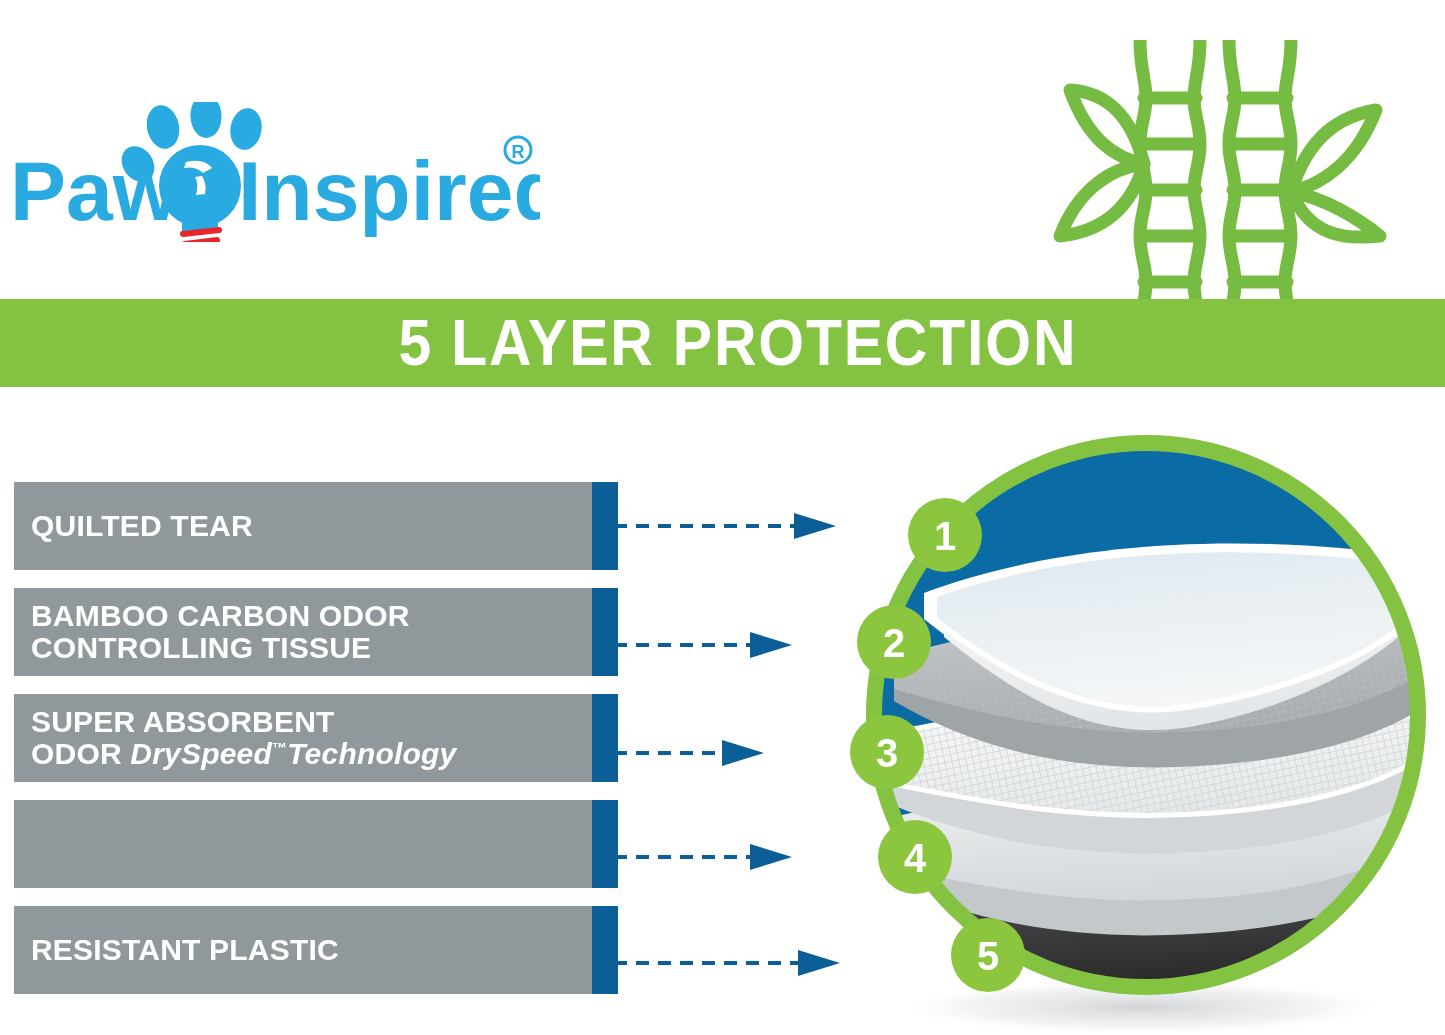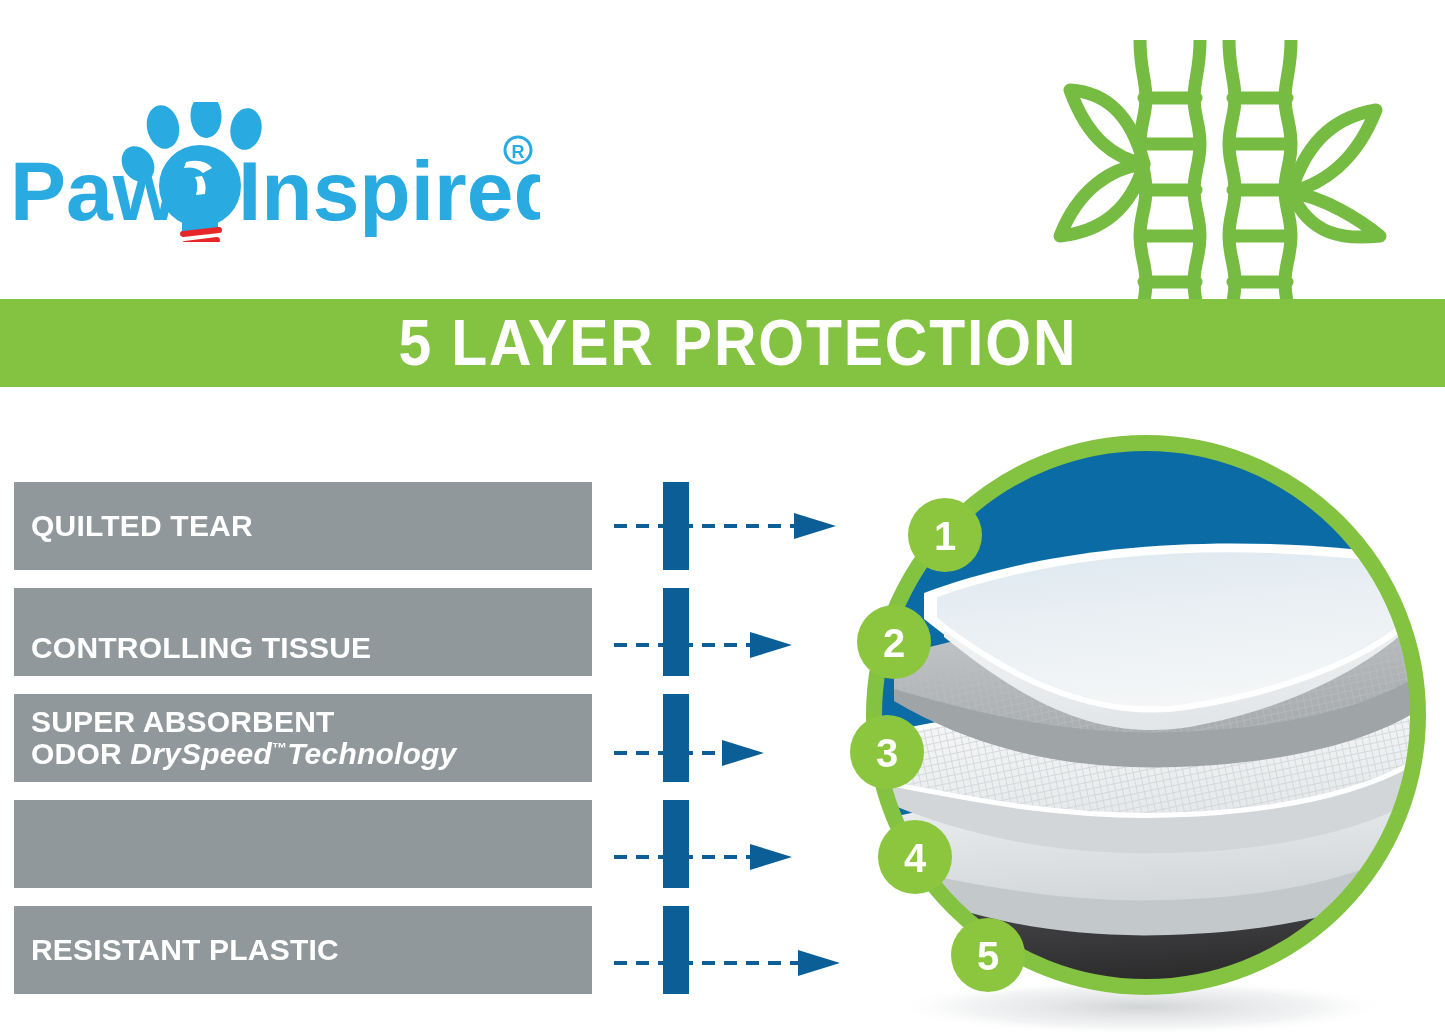--- a/index.html
+++ b/index.html
@@ -36,21 +36,21 @@
     white-space:nowrap;
     line-height:1;
   }
 
   
   #layer-list{position:absolute;left:0;top:400px;width:880px;height:600px;}
 
   .layer-row{position:absolute;left:14px;height:88px;}
 
   .layer-bar{
-    position:absolute;left:0;top:0;height:88px;width:675px;
+    position:absolute;left:0;top:0;height:88px;width:604px;
     display:flex;align-items:center;
   }
   .bar-body{
     position:absolute;left:0;top:0;bottom:0;width:578px;
   }
   .bar-cap{
     position:absolute;right:0;top:0;bottom:0;width:26px;
   }
   .bar-text{
     position:relative;z-index:2;
@@ -173,21 +173,21 @@
       <line x1="0" y1="13" x2="186" y2="13" stroke="#0C5E97" stroke-width="4" stroke-dasharray="13 9"></line>
       <polygon points="180,0 222,13 180,26" fill="#0C5E97"></polygon>
     </svg>
   </div>
 
   <div class="layer-row" style="top:188px;">
     <div class="layer-bar">
       <div class="bar-body" style="background:#91989C;"></div>
       <div class="bar-cap" style="background:#0C5E97;"></div>
       <div class="bar-text">
-        <br>
+        <span>BAMBOO CARBON ODOR</span><br>
         <span>CONTROLLING TISSUE</span>
       </div>
     </div>
   </div>
   <div class="connector" style="left:614px;top:232px;width:190px;">
     <svg width="190" height="26" viewBox="0 0 190 26">
       <line x1="0" y1="13" x2="142" y2="13" stroke="#0C5E97" stroke-width="4" stroke-dasharray="13 9"></line>
       <polygon points="136,0 178,13 136,26" fill="#0C5E97"></polygon>
     </svg>
   </div>

